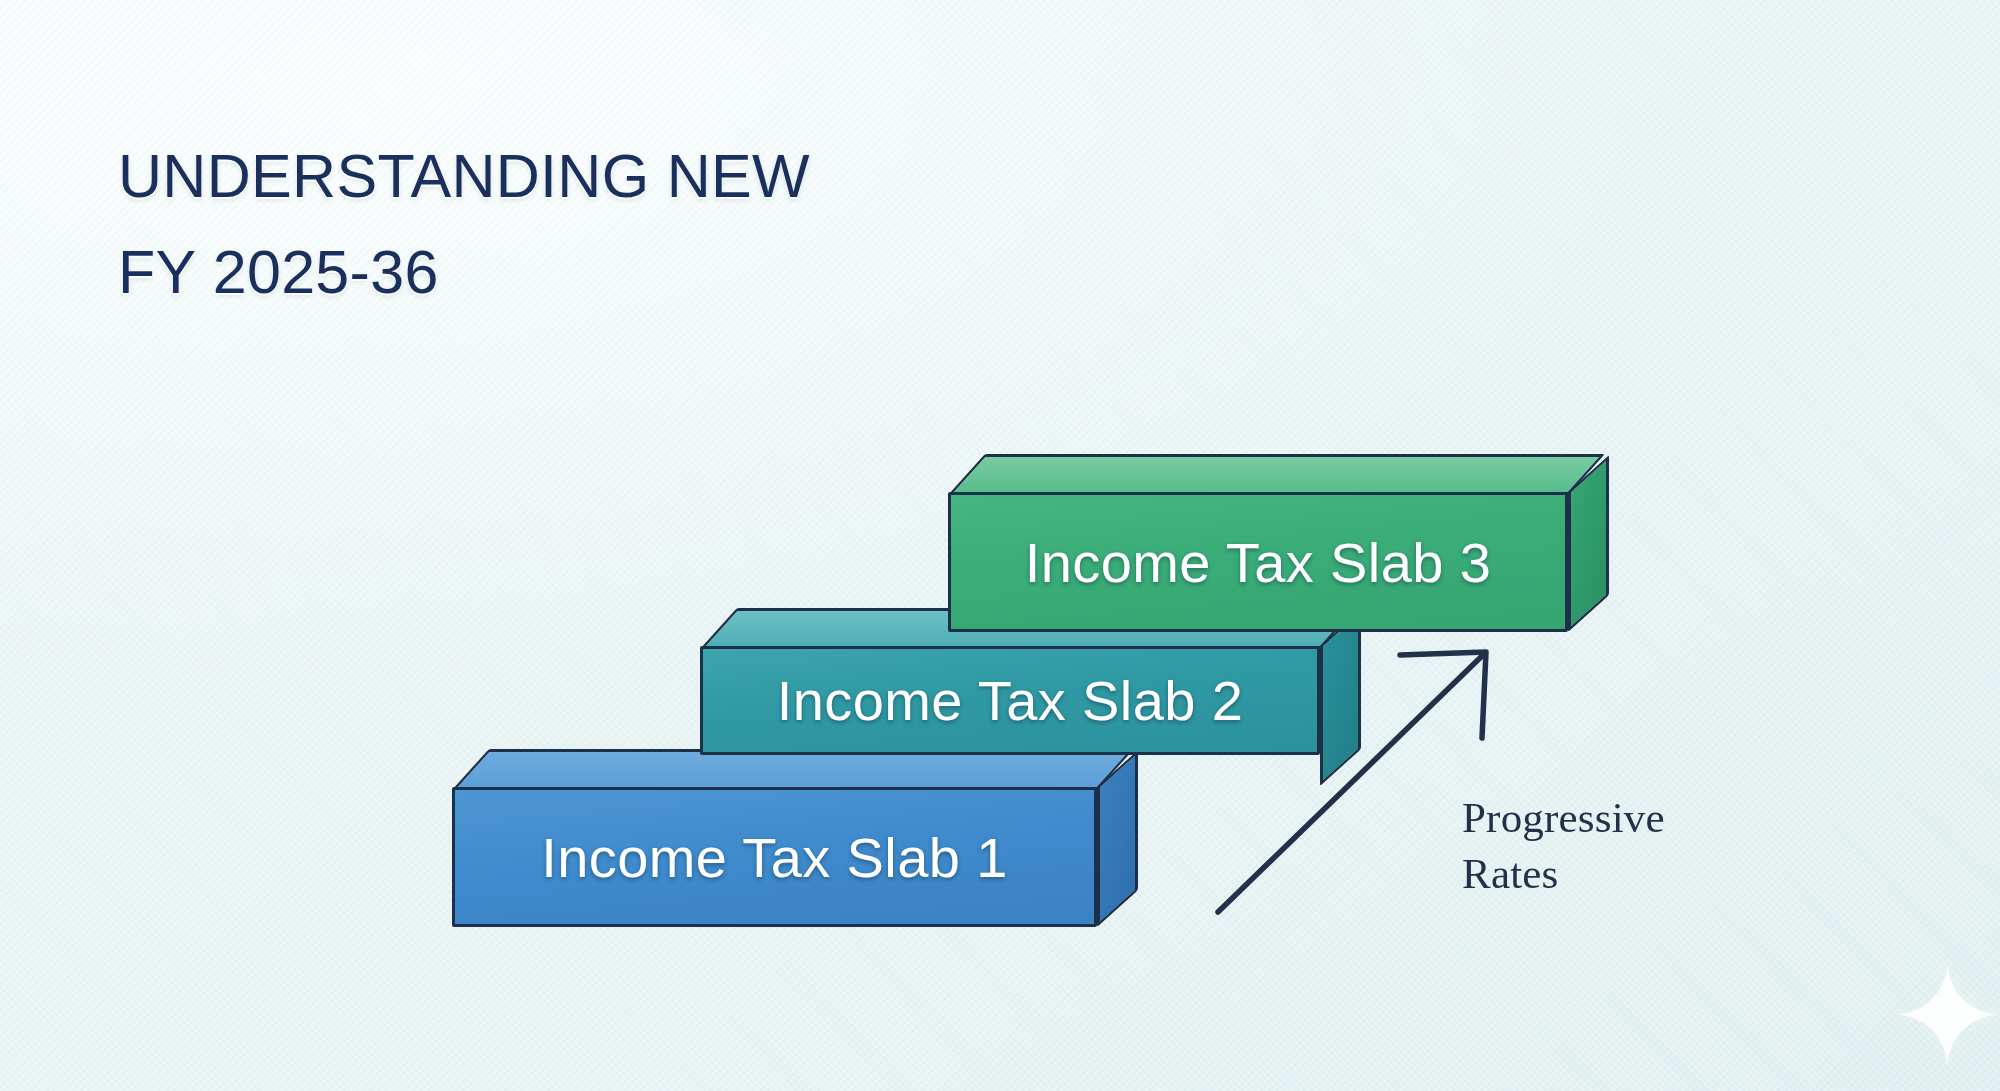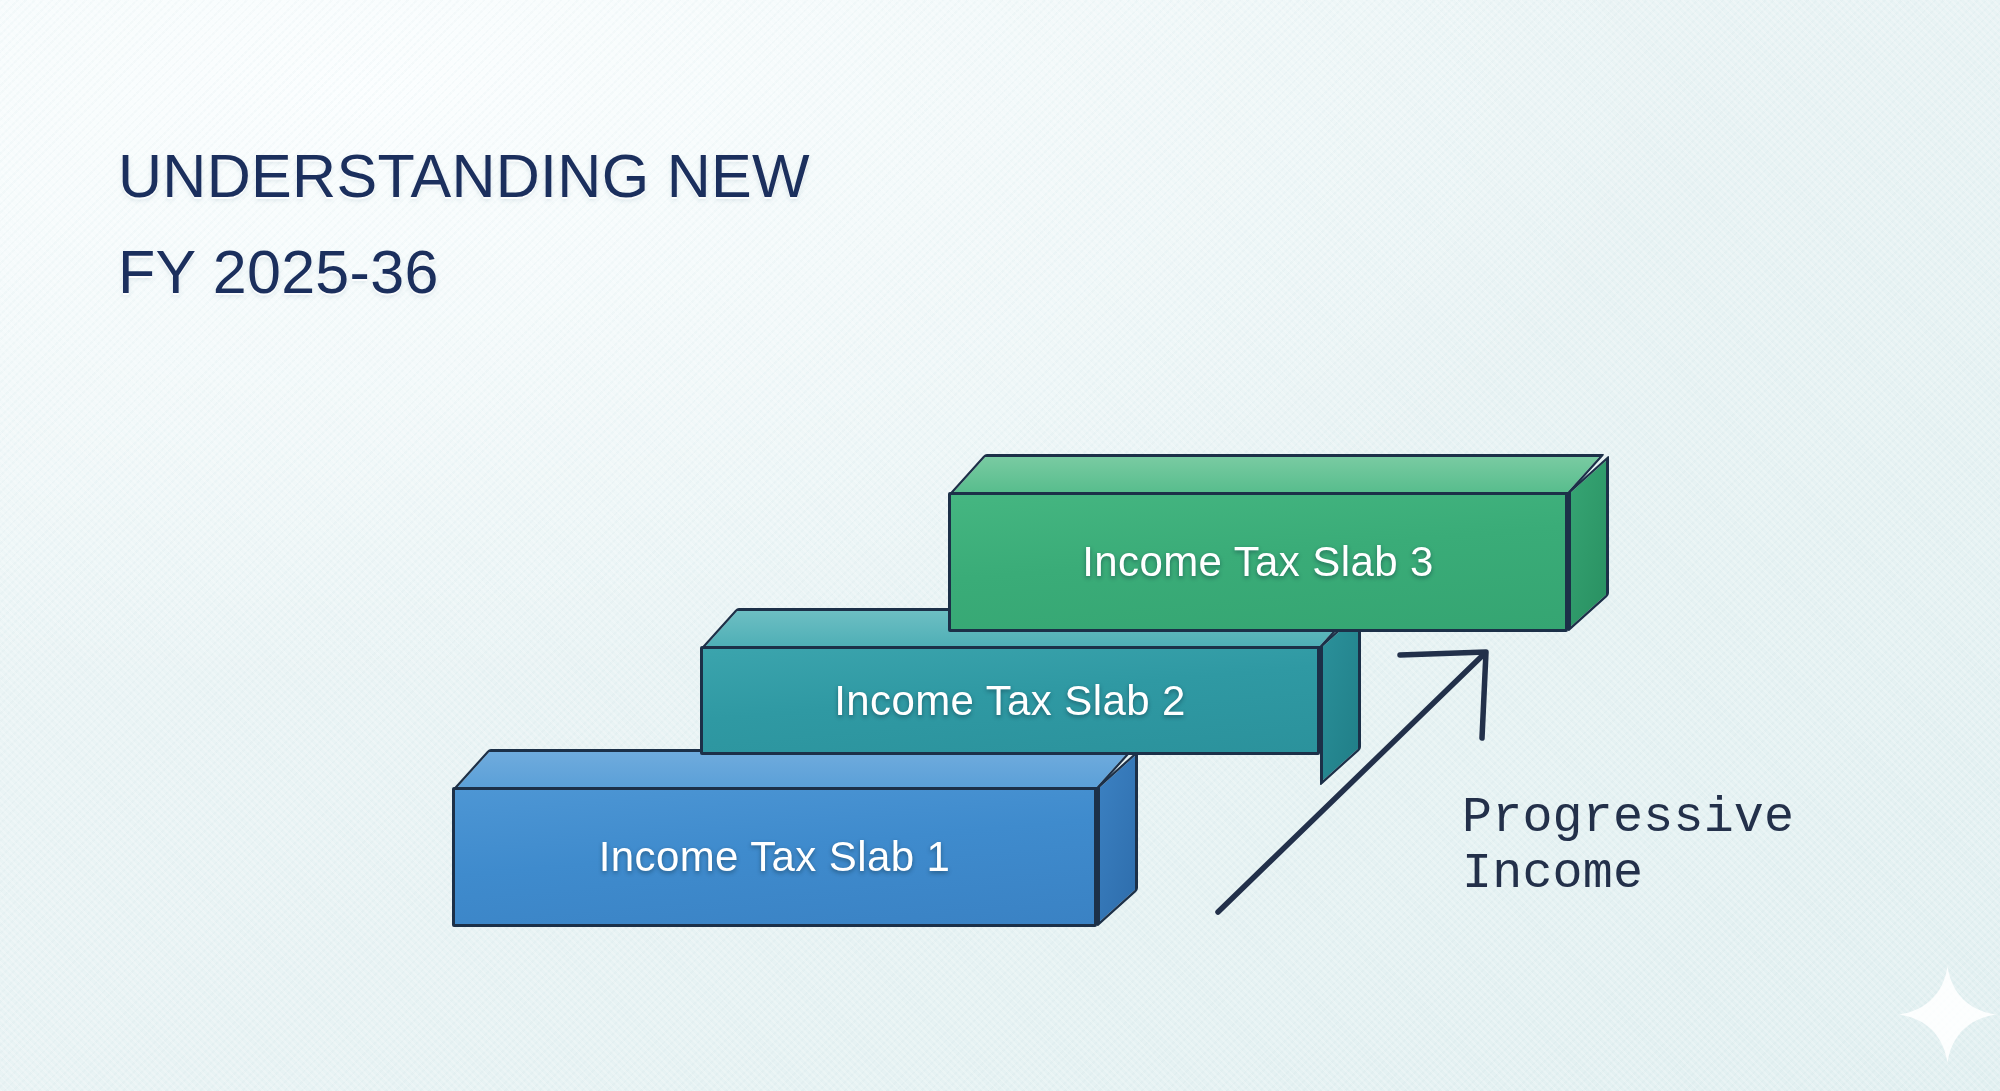--- a/index.html
+++ b/index.html
@@ -85,21 +85,21 @@
     width: 100%;
     border: 3px solid #1c3048;
     border-radius: 2px;
     display: flex;
     align-items: center;
     justify-content: center;
     z-index: 3;
   }
   .slab-label {
     color: #ffffff;
-    font-size: 42px;
+    font-size: 56px;
     font-weight: 400;
     letter-spacing: 0.4px;
     white-space: nowrap;
     text-shadow: 0 2px 4px rgba(10,40,55,0.45);
     font-family: "Liberation Sans", "DejaVu Sans", sans-serif;
   }
 
   
   #slab-1 { left: 452px; top: 787px; width: 645px; height: 140px; text-align: center; }
   #slab-1 .slab-front {
@@ -163,26 +163,26 @@
 
   
   #annotation {
     position: absolute;
     left: 1462px;
     top: 790px;
     z-index: 6;
     width: 290px;
   }
   .annotation-line {
-    font-size: 50px;
+    font-size: 43px;
     line-height: 56px;
     color: #23304a;
     font-weight: 400;
     letter-spacing: 0.2px;
-    font-family: Liberation Mono, monospace;
+    font-family: Liberation Serif, serif;
   }
 
   
   #sparkle {
     position: absolute;
     left: 1895px;
     top: 962px;
     width: 105px;
     height: 105px;
     z-index: 4;
@@ -225,20 +225,20 @@
 
   <svg id="progress-arrow" viewBox="0 0 340 280">
     <g fill="none" stroke="#22304a" stroke-width="5.5" stroke-linecap="round" stroke-linejoin="round">
       <line x1="8" y1="272" x2="272" y2="16"></line>
       <polyline points="190,15 276,12 272,98"></polyline>
     </g>
   </svg>
 
   <div id="annotation">
     <div class="annotation-line">Progressive</div>
-    <div class="annotation-line">Income</div>
+    <div class="annotation-line">Rates</div>
   </div>
 
   <svg id="sparkle" viewBox="0 0 100 100">
     <path d="M50 4 C54 30 70 46 96 50 C70 54 54 70 50 96 C46 70 30 54 4 50 C30 46 46 30 50 4 Z" fill="#ffffff" opacity="0.95"></path>
   </svg>
 
 </div>
 
 </body></html>

